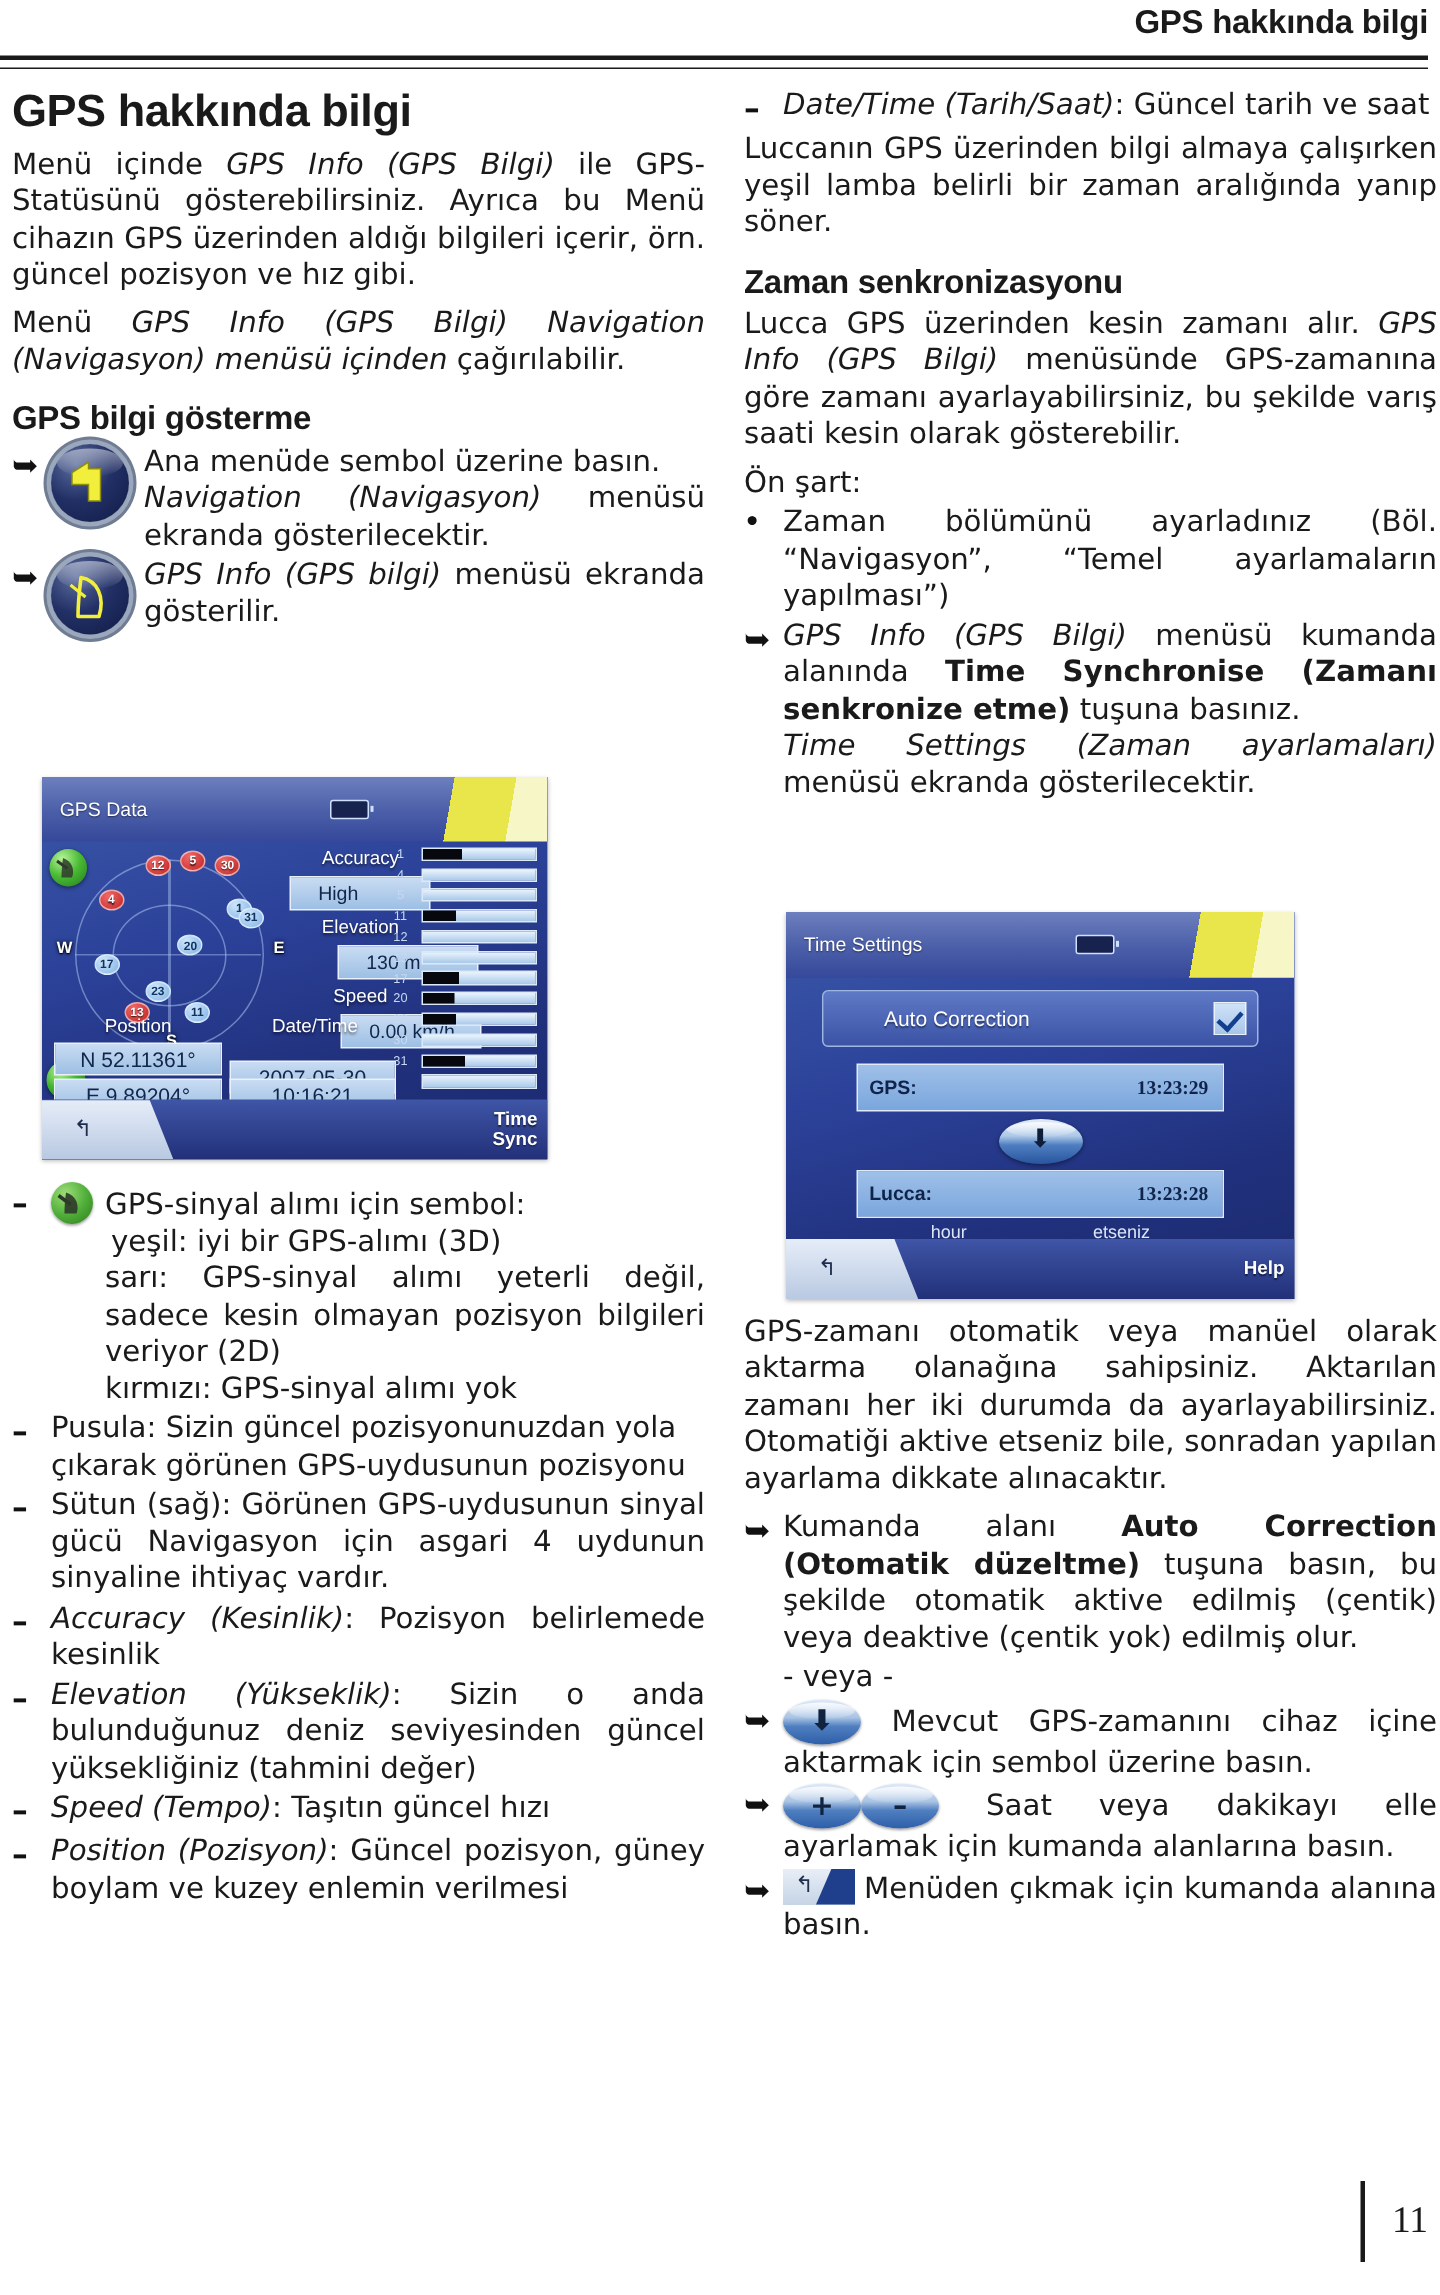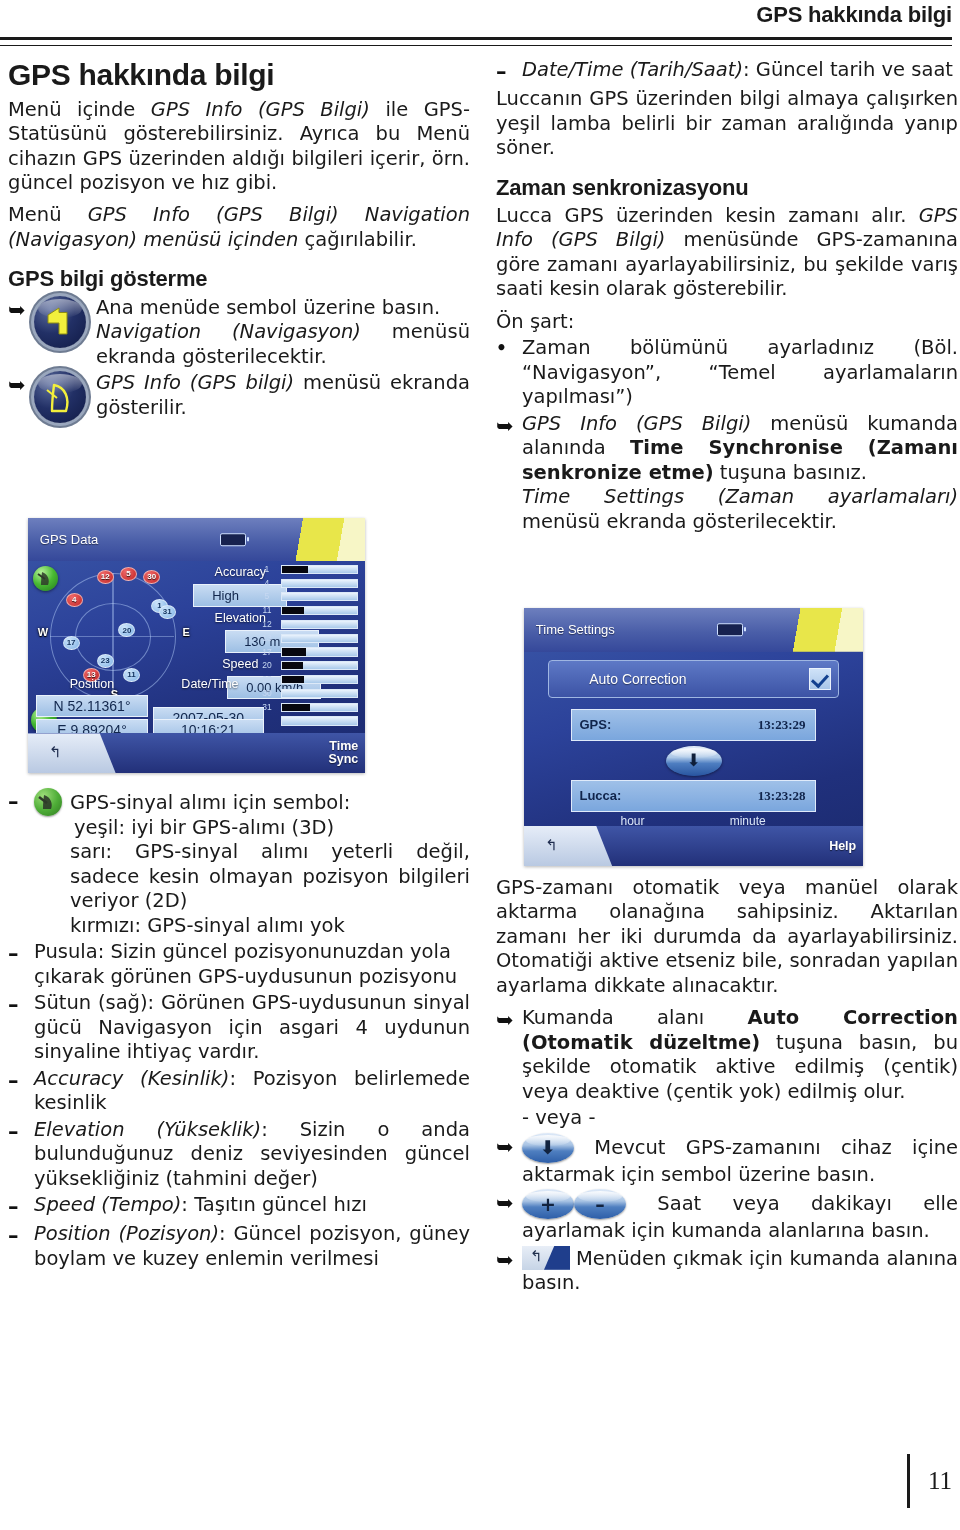--- a/index.html
+++ b/index.html
@@ -589,21 +589,21 @@
         <div class="gl"></div>
         <div class="ar">⬇</div>
       </div>
 
       <div class="ts-row" style="left:14%;top:66.5%;width:72%;height:12.5%;">
         <span class="k">Lucca:</span>
         <span class="v">13:23:28</span>
       </div>
 
       <div class="ts-ul" style="left:21%;top:80%;width:22%;">hour</div>
-      <div class="ts-ul" style="left:54%;top:80%;width:24%;">minute</div>
+      <div class="ts-ul" style="left:54%;top:80%;width:24%;">etseniz</div>
 
       <div class="ts-btn" style="left:19%;top:85.5%;">
         <div class="gl"></div>
         <div class="sym">–</div>
       </div>
       <div class="ts-btn" style="left:35%;top:85.5%;">
         <div class="gl"></div>
         <div class="sym">+</div>
       </div>
       <div class="ts-btn" style="left:53%;top:85.5%;">

